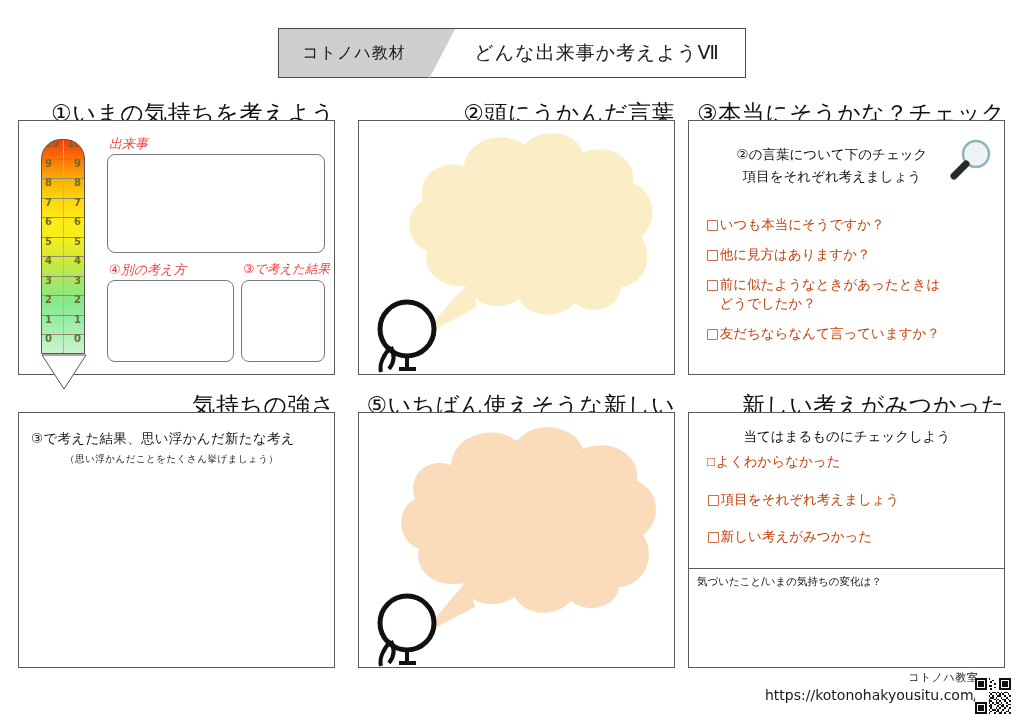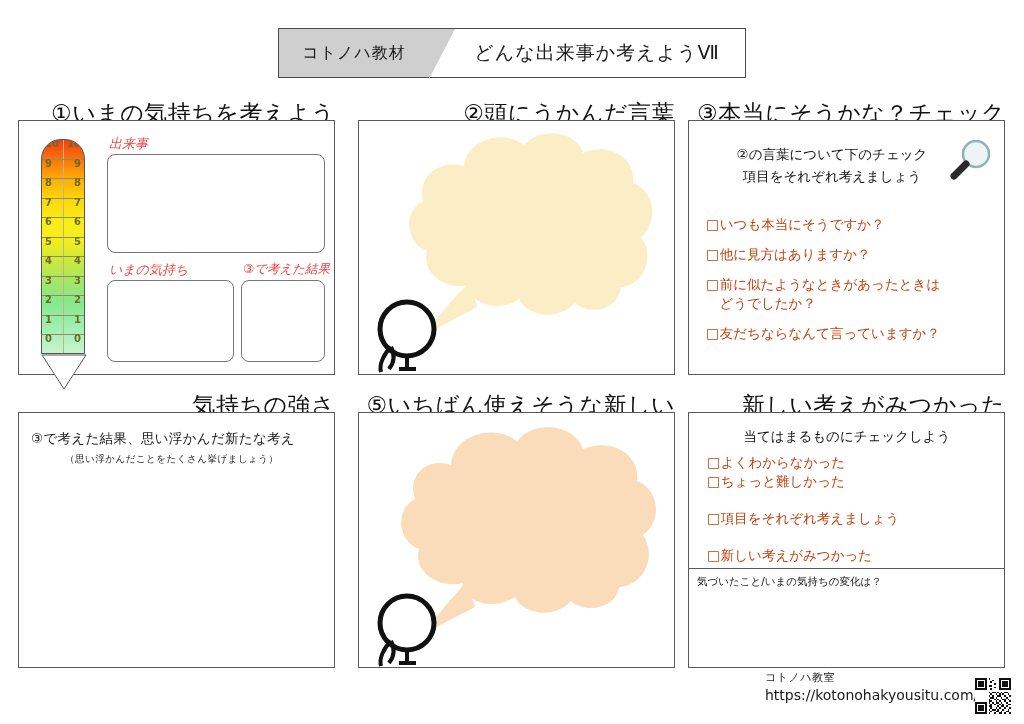--- a/index.html
+++ b/index.html
@@ -95,21 +95,21 @@
     white-space:pre-line;
   }
   .check-item .cb { margin-right:1px; }
   .note-divider {
     position:absolute; left:0; right:0; height:1px; background:#5a5a5a;
   }
   .note-text { position:absolute; font-size:10.5px; color:#111; }
 
   
   .footer { position:absolute; left:765px; top:670px; }
-  .footer-line1 { font-size:11px; color:#1a1a1a; letter-spacing:0.5px; }
+  .footer-line1 { font-size:11px; color:#1a1a1a; letter-spacing:0.5px;text-align:right; }
   .footer-line2 { font-size:14px; color:#1a1a1a; margin-top:2px; }
   .qr { position:absolute; left:975px; top:678px; width:36px; height:36px; }
 </style>
 </head>
 <body>
 
 <div class="header">
   <div class="header-tag">コトノハ教材</div>
   <div class="header-title">どんな出来事か考えようⅦ</div>
 </div>
@@ -166,21 +166,21 @@
         </div>
     </div>
     <svg class="thermo-tip-svg" width="46" height="36">
       <polygon points="1,1 45,1 23,35" fill="#ffffff" stroke="#555" stroke-width="1"></polygon>
     </svg>
   </div>
 
   <div class="field-label" style="left:90px;top:14px;">出来事</div>
   <div class="field-box" style="left:88px;top:33px;width:218px;height:99px;"></div>
 
-  <div class="field-label" style="left:90px;top:140px;">いまの気持ち</div>
+  <div class="field-label" style="left:90px;top:140px;">④別の考え方</div>
   <div class="field-box" style="left:88px;top:159px;width:127px;height:82px;"></div>
 
   <div class="field-label" style="left:224px;top:140px;font-size:12.5px;">③で考えた結果</div>
   <div class="field-box" style="left:222px;top:159px;width:84px;height:82px;"></div>
 </div>
 
 <div class="panel-heading col2 head2" style="top:98px;">②頭にうかんだ言葉</div>
 <div class="panel-box col2 row1">
   <svg width="315" height="253" viewBox="0 0 315 253">
     <path d="M105,45 C108,18 145,8 165,24 C182,5 218,10 224,32 C250,20 278,38 274,62
@@ -236,22 +236,21 @@
     <path d="M34,70 L51,70" stroke="#111" stroke-width="4" fill="none"></path>
     <path d="M26,48 C18,56 14,66 16,73" stroke="#111" stroke-width="4" fill="none"></path>
     <path d="M26,48 C30,56 29,64 24,70" stroke="#111" stroke-width="4" fill="none"></path>
   </svg>
 </div>
 
 <div class="panel-heading col3 head2">新しい考えがみつかった</div>
 <div class="panel-box col3 row2">
   <div class="panel-intro" style="left:14px;top:12px;width:288px;">当てはまるものにチェックしよう</div>
   <div class="check-list" style="left:18px;top:40px;width:285px;">
-    <div class="check-item" style="margin-bottom:0;"><span class="cb">□</span><span>よくわからなかった</span></div>
-    <div class="check-item" style="margin-bottom:18px;"><span class="cb">□</span><span>ちょっと難しかった</span></div>
+    <div class="check-item" style="margin-bottom:18px;font-family:Liberation Mono, monospace;"><span class="cb">□</span><span>よくわからなかった</span></div>
     <div class="check-item" style="margin-bottom:18px;"><span class="cb">□</span><span>項目をそれぞれ考えましょう</span></div>
     <div class="check-item"><span class="cb">□</span><span>新しい考えがみつかった</span></div>
   </div>
   <div class="note-divider" style="top:155px;"></div>
   <div class="note-text" style="left:8px;top:162px;">気づいたこと/いまの気持ちの変化は？</div>
 </div>
 
 <div class="footer">
   <div class="footer-line1">コトノハ教室</div>
   <div class="footer-line2">https://kotonohakyousitu.com/</div>

